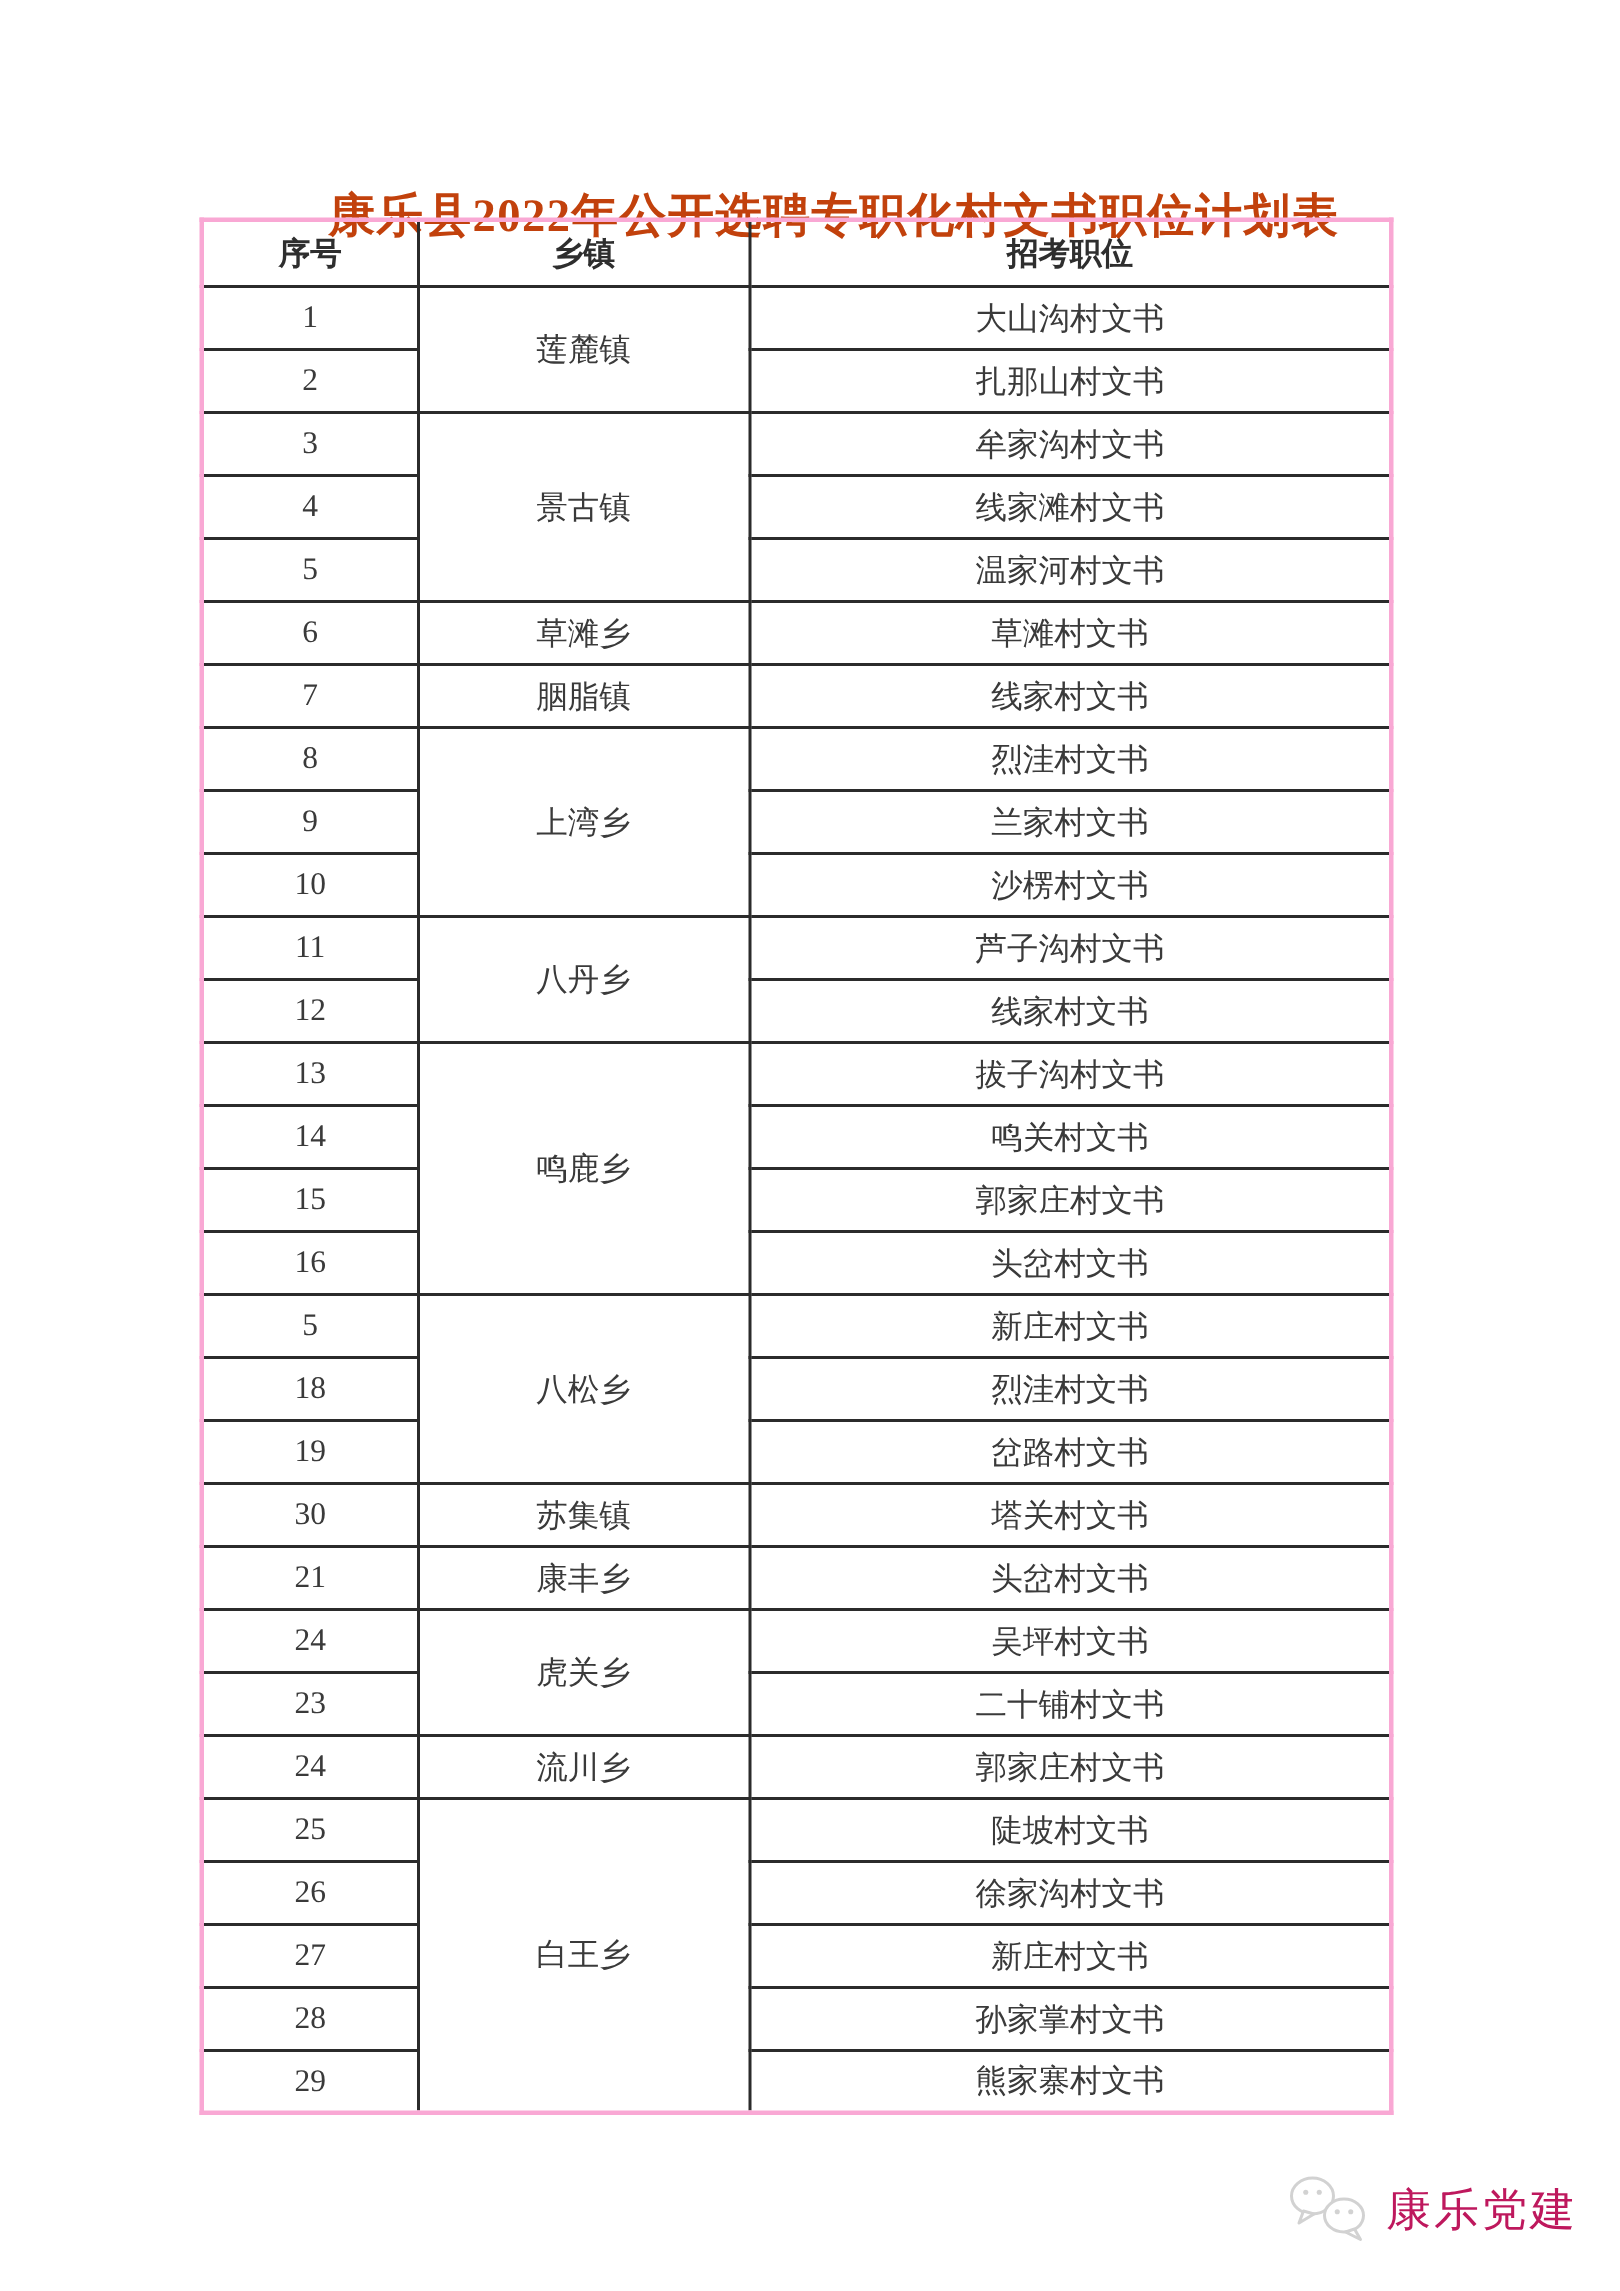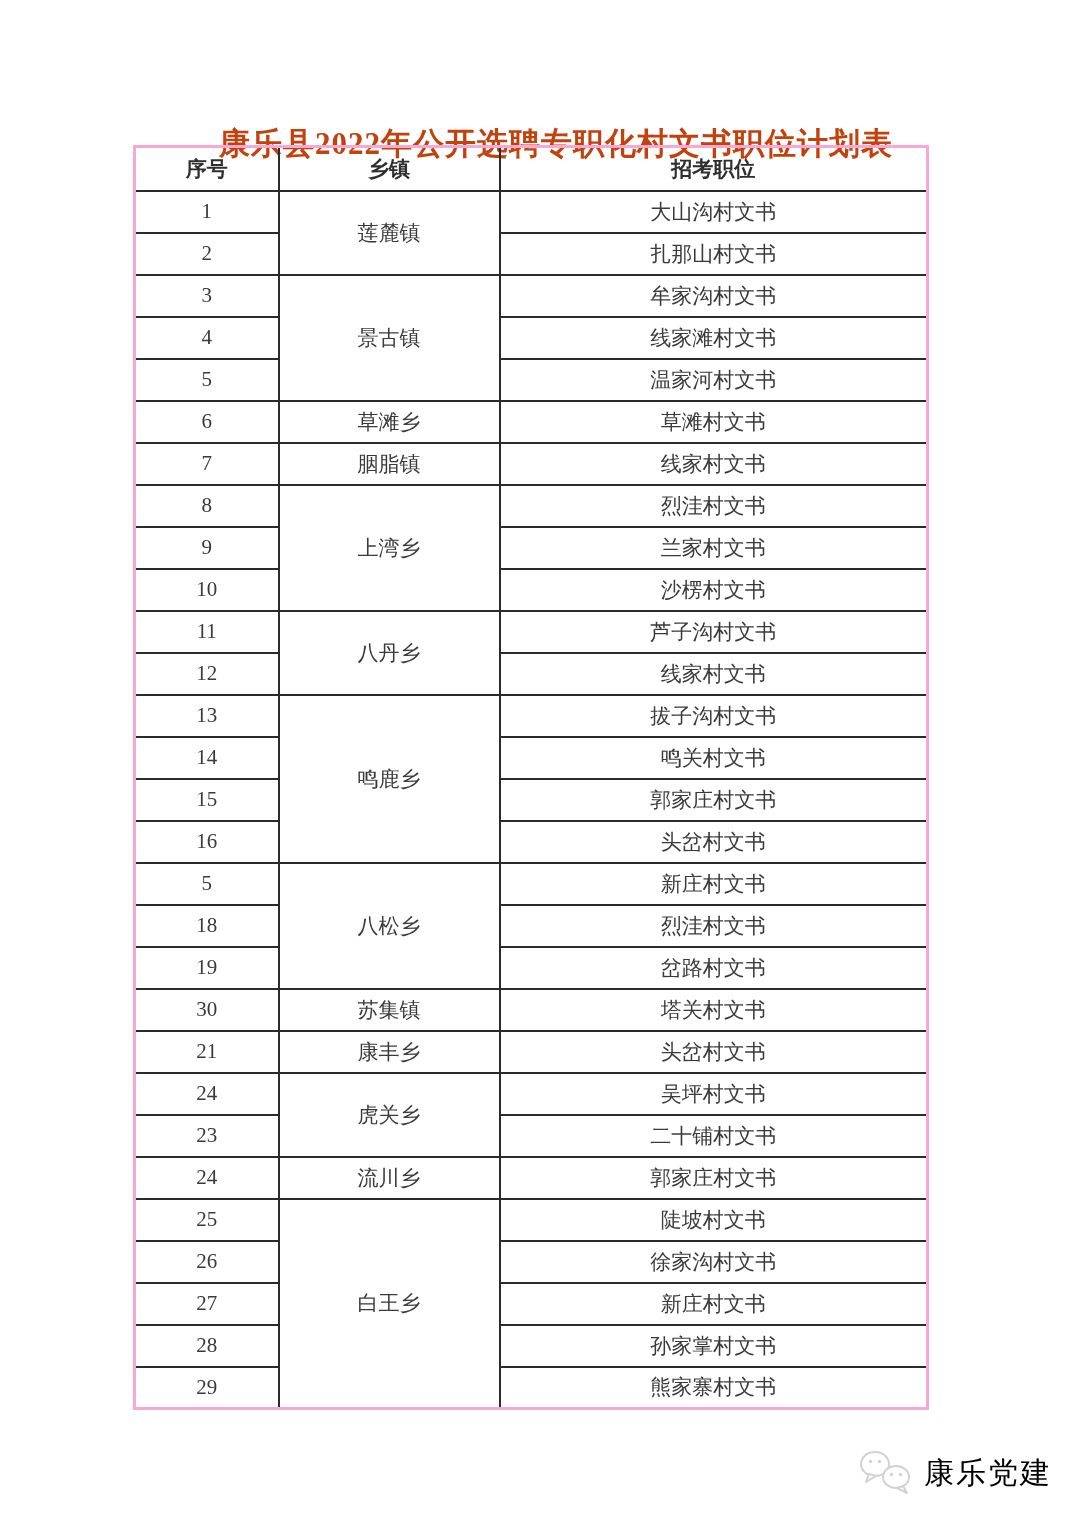--- a/index.html
+++ b/index.html
@@ -50,21 +50,21 @@
     font-size: 21px;
     font-family: "Liberation Serif", serif;
   }
   td.col-no { font-size: 22px; }
   .watermark {
     position: absolute;
     right: 28px; bottom: 30px;
     display: flex;
     align-items: center;
     gap: 8px;
-    color: #000000;
+    color: #be185d;
     font-size: 30px;
     font-family: "Liberation Sans", sans-serif;
     text-shadow: 1px 1px 0 #ffffff;
     letter-spacing: 2px;
     user-select: none;
   }
   .watermark svg { display: block; }
 </style>
 </head>
 <body>

